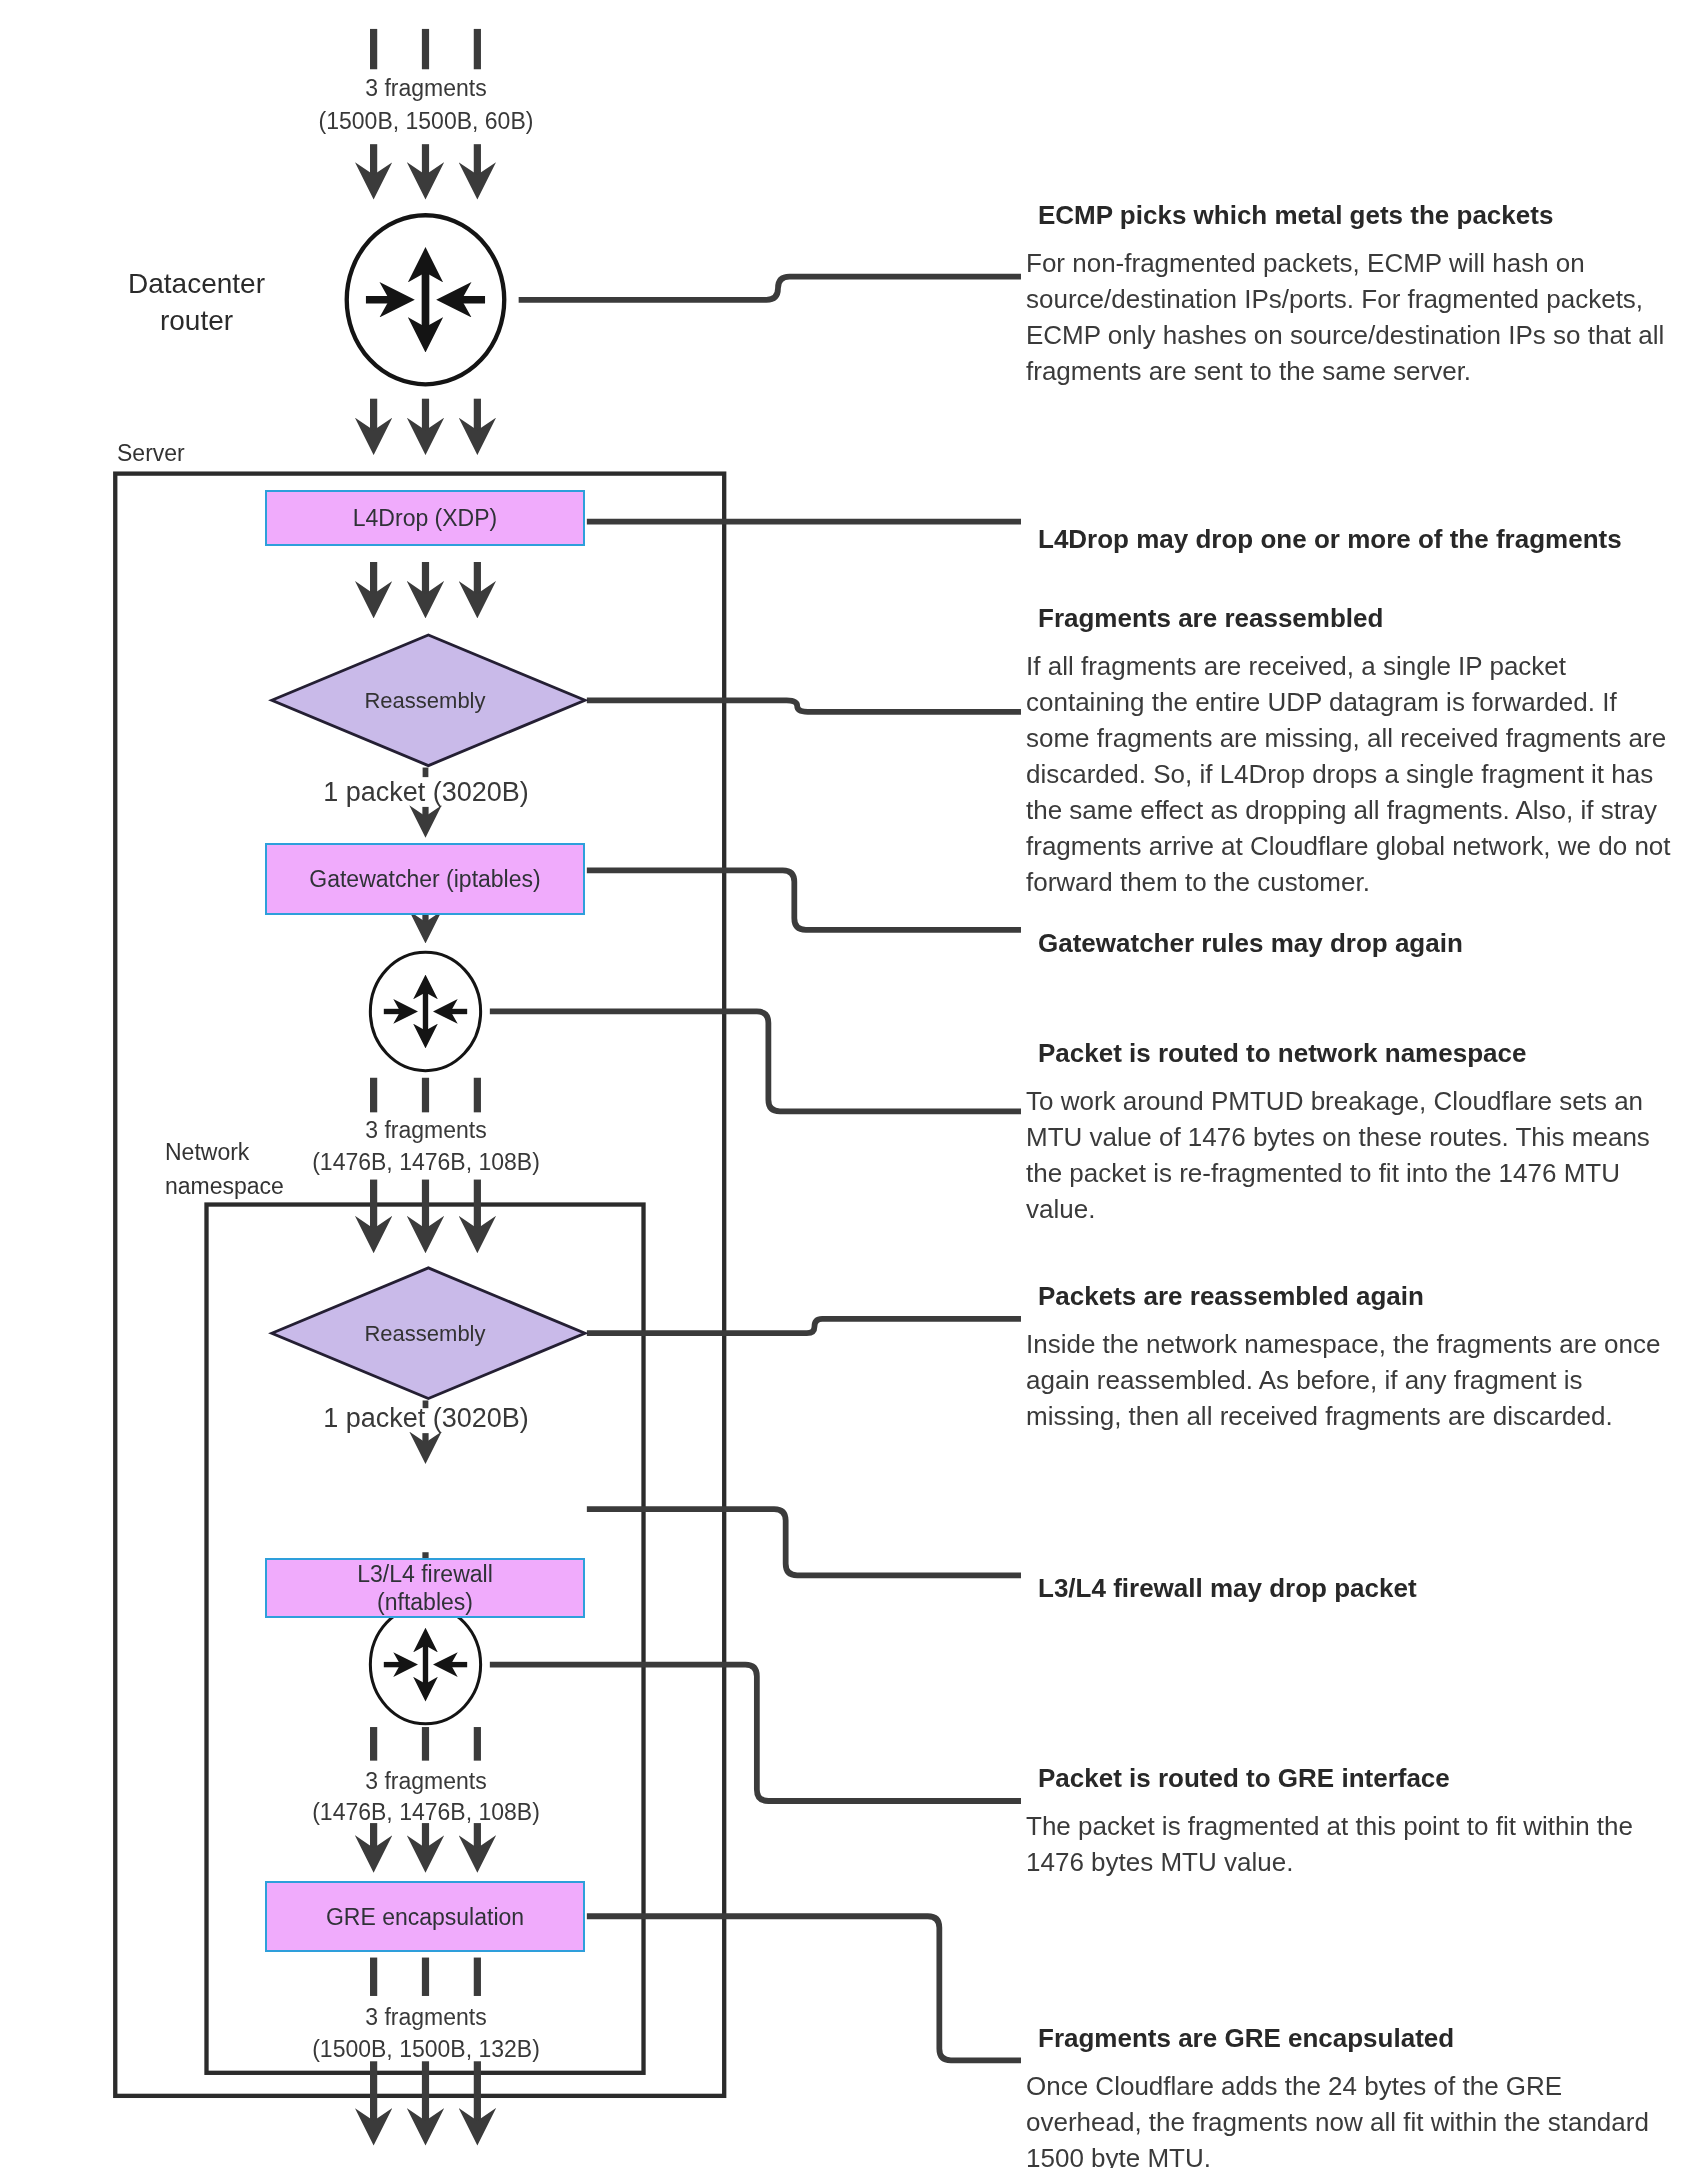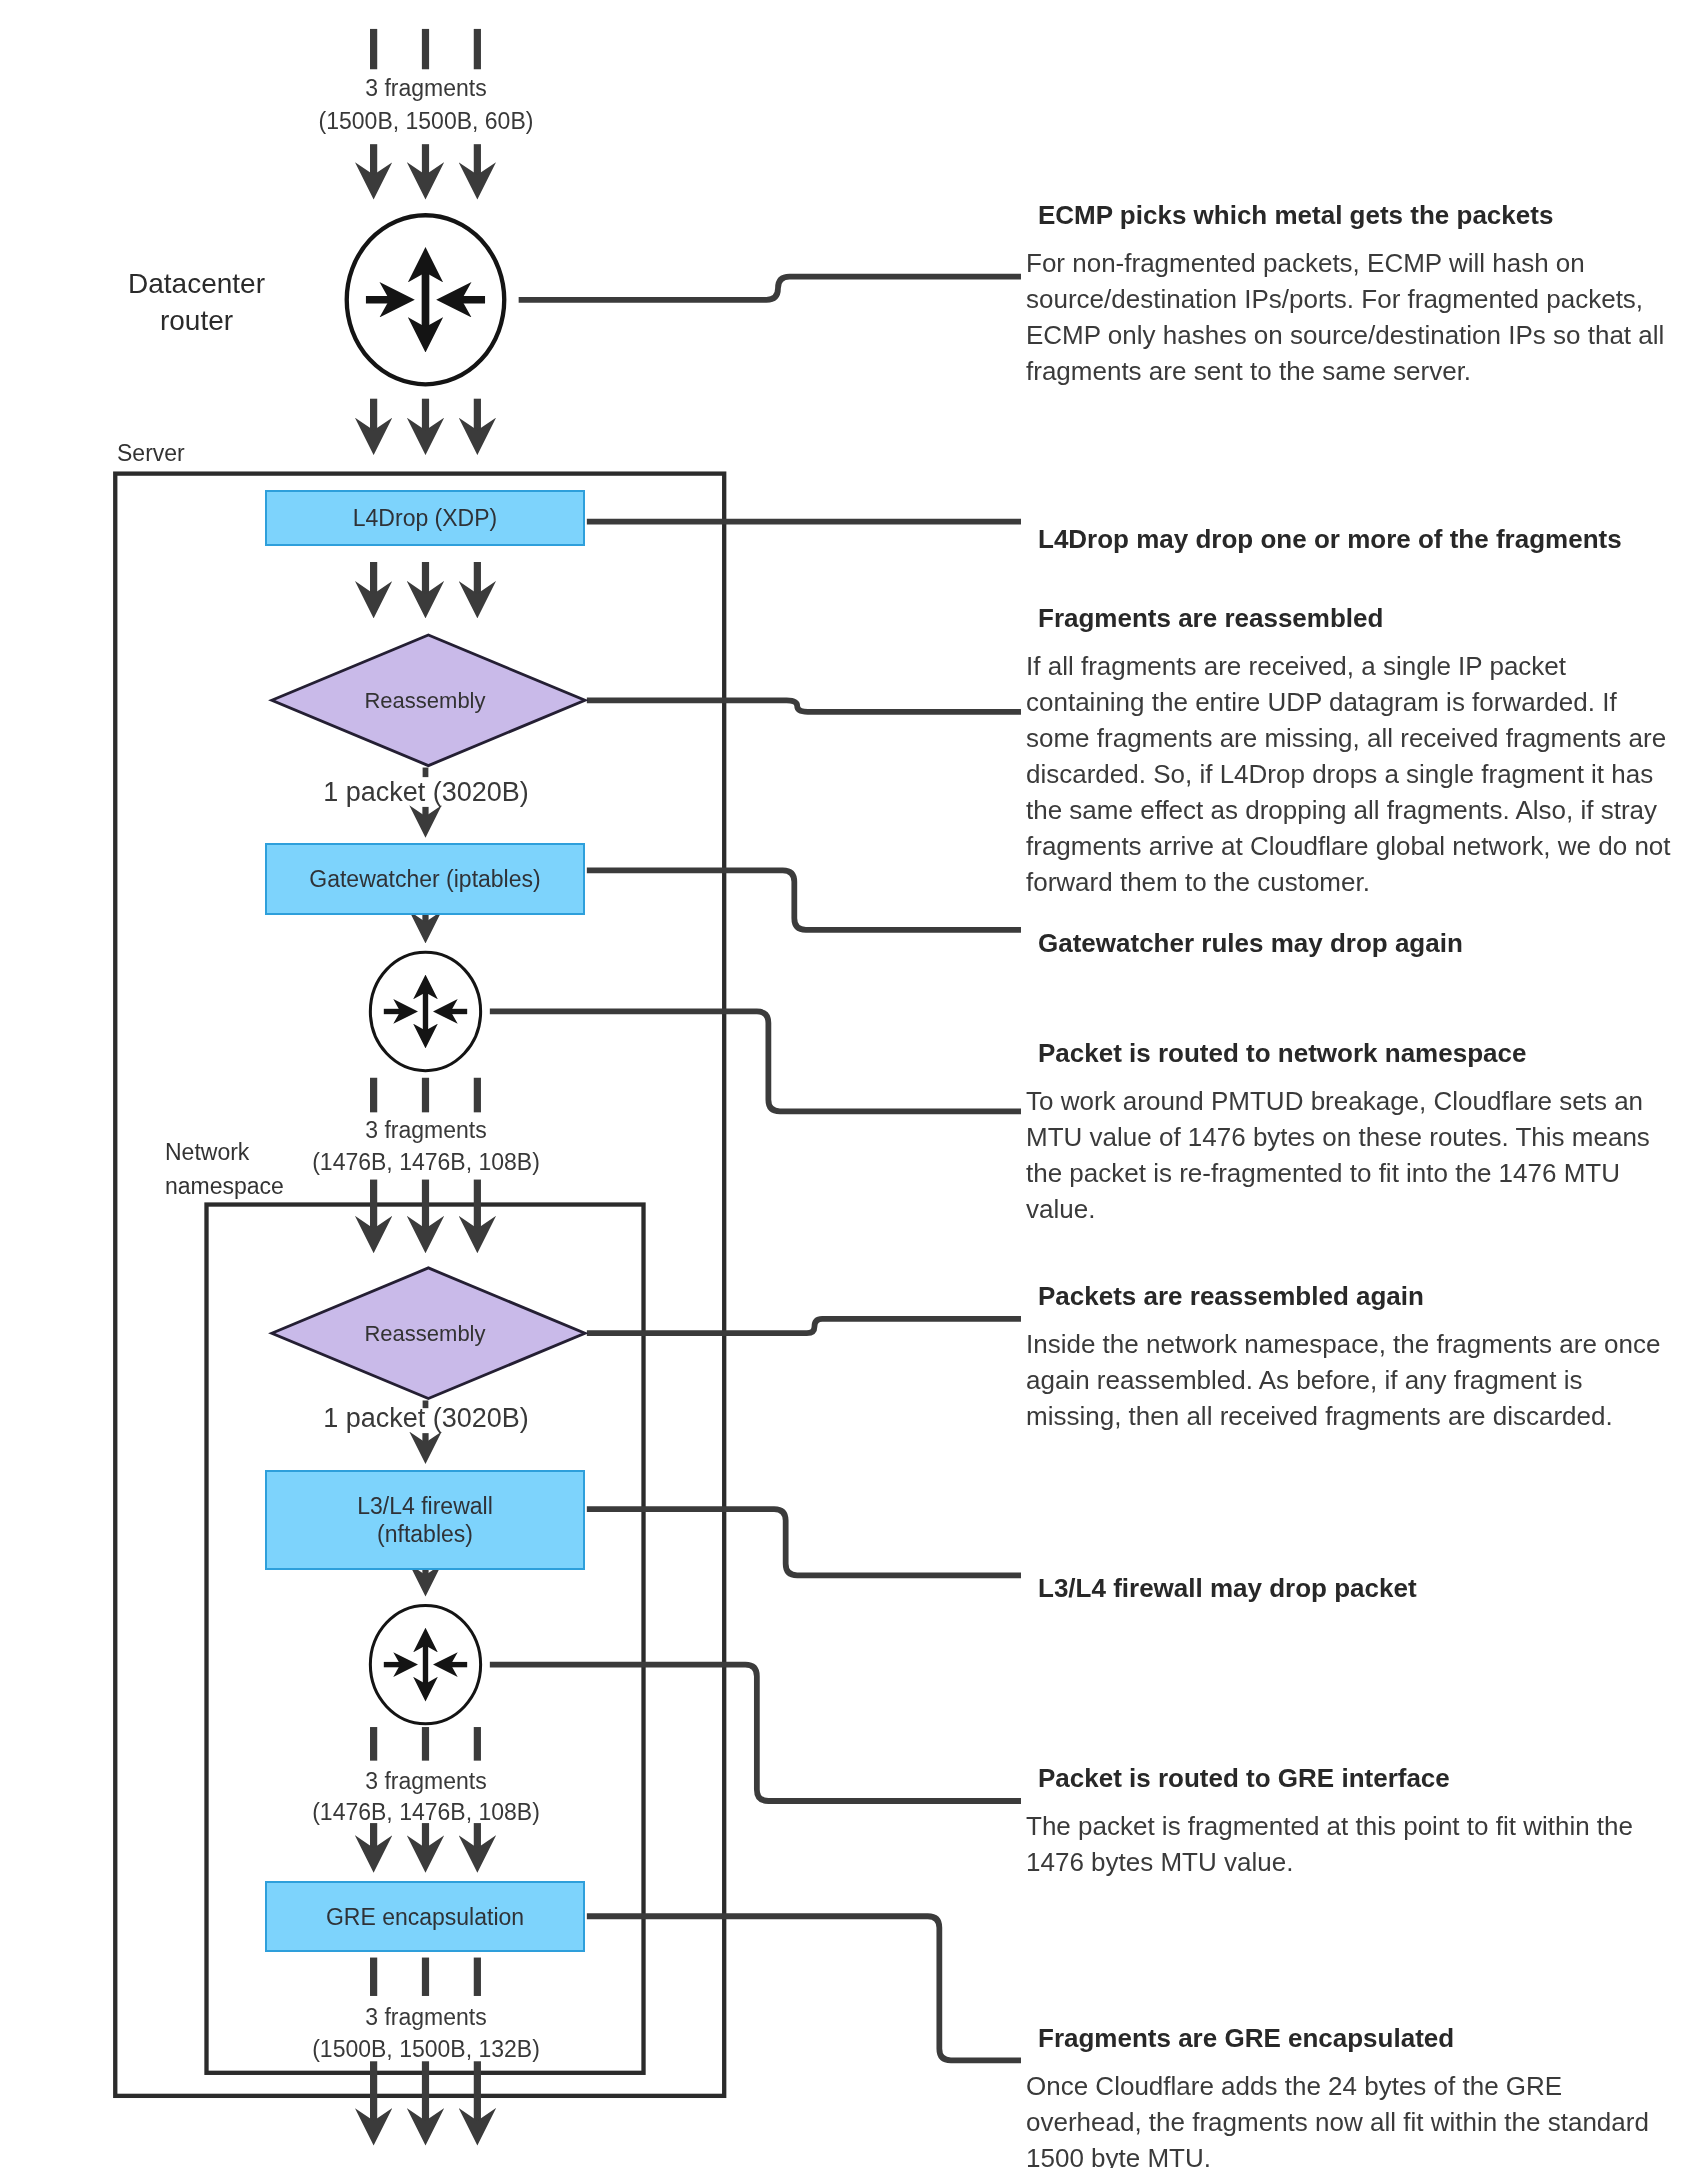--- a/index.html
+++ b/index.html
@@ -8,27 +8,27 @@
   .canvas svg.layer{position:absolute;left:0;top:0;}
 
   
   .lbl{position:absolute;color:#333;font-size:23px;}
   .lbl-server{left:117px;top:440px;}
   .lbl-namespace{left:165px;top:1135px;width:144px;line-height:34px;}
   .lbl-dcrouter{left:91px;top:265px;width:211px;text-align:center;
                 font-size:28px;line-height:37px;color:#2b2b2b;}
 
   
-  .node{position:absolute;left:265px;width:320px;background:#7dd3fc;
+  .node{position:absolute;left:265px;width:320px;background:#f0abfc;
         border:2.9px solid #2E9FDB;box-sizing:border-box;display:flex;
         flex-direction:column;align-items:center;justify-content:center;
         color:#2F3237;font-size:23px;line-height:28px;text-align:center;}
   .node-l4drop{top:490px;height:56px;}
   .node-gatewatcher{top:843px;height:72px;}
-  .node-firewall{top:1470px;height:100px;}
+  .node-firewall{top:1558px;height:60px;}
   .node-gre{top:1881px;height:71px;}
 
   
   .diamond-label{position:absolute;left:281px;width:288px;text-align:center;
                  font-size:22px;color:#333;}
   .dl-1{top:688px;} .dl-2{top:1321px;}
 
   
   .cap{position:absolute;left:253px;width:346px;text-align:center;
        color:#383838;font-size:23px;line-height:26px;}

